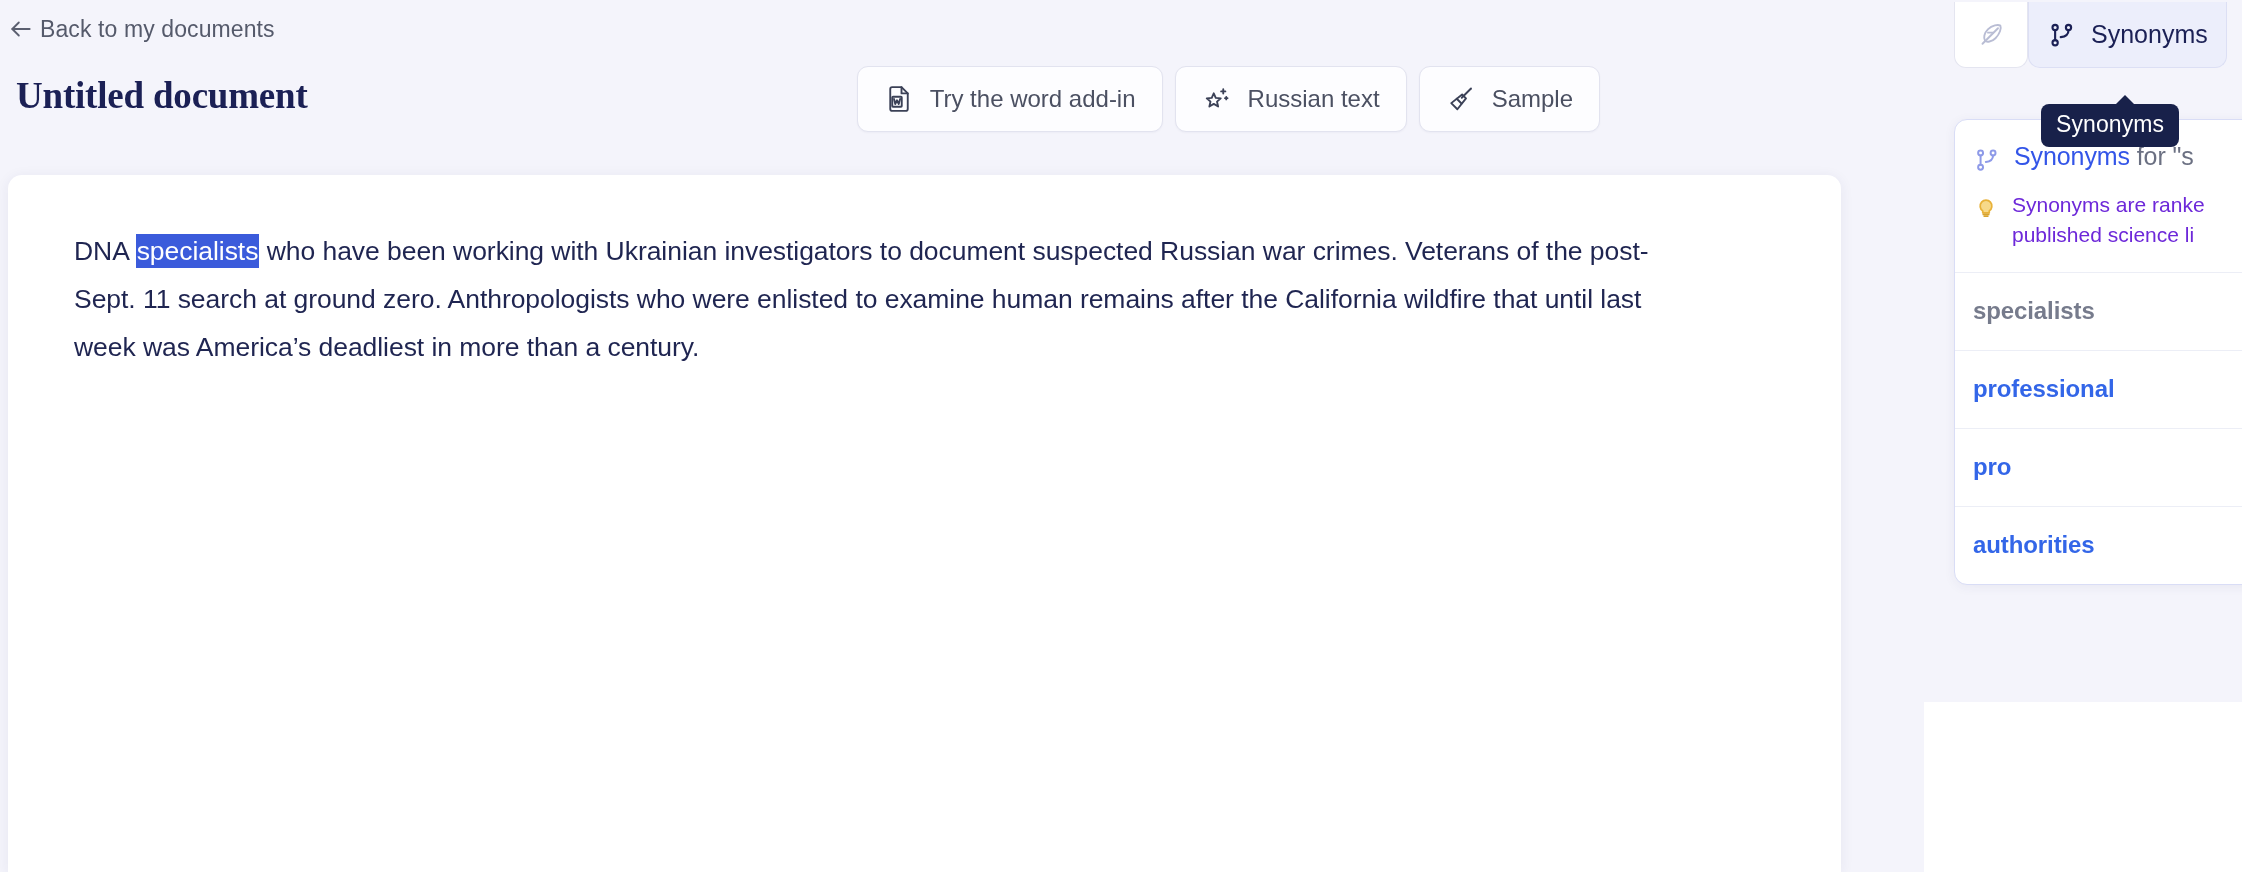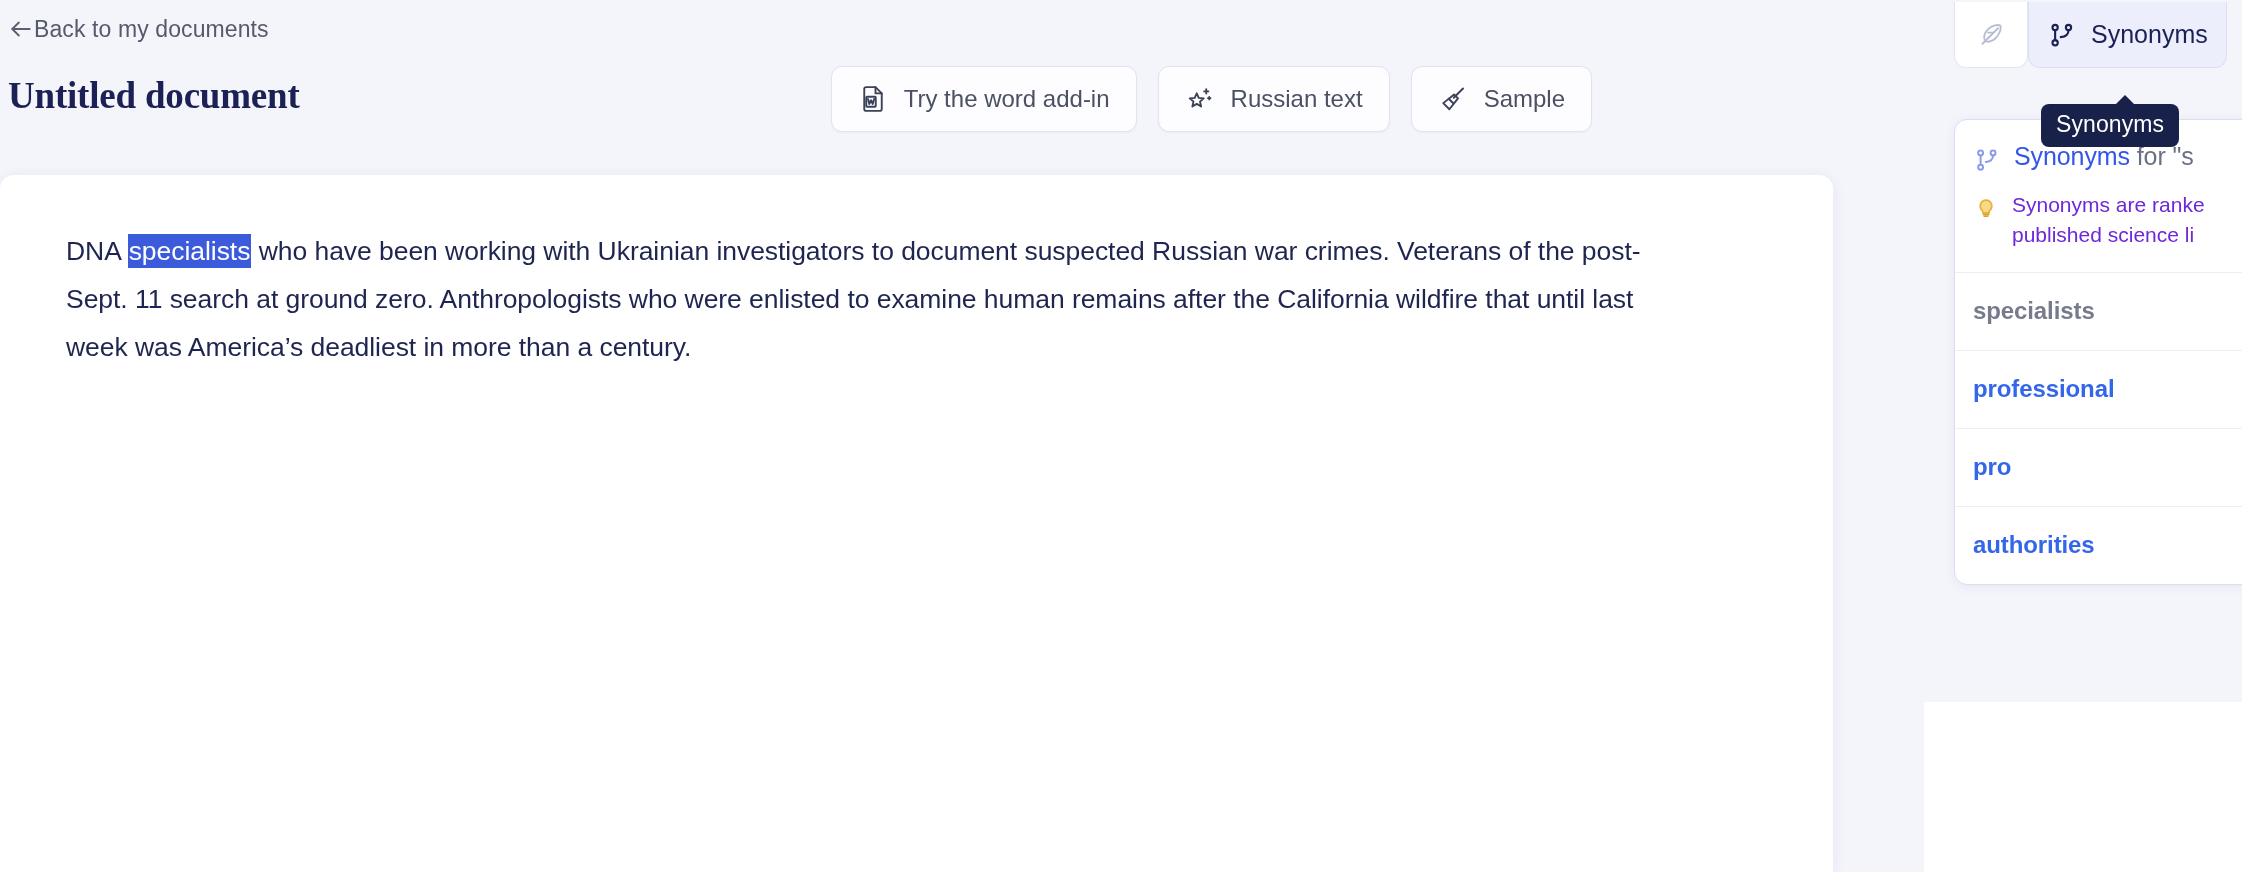--- a/index.html
+++ b/index.html
@@ -25,40 +25,40 @@
     background: #f4f4fb;
   }
 
   
   #back-link {
     position: absolute;
     left: 8px;
     top: 12px;
     display: flex;
     align-items: center;
-    gap: 0;
+    gap: 6px;
     height: 34px;
     cursor: pointer;
   }
   #back-link .arrow-ic {
     width: 26px; height: 26px;
     display: block;
     color: #5b5f70;
   }
   #back-link .back-label {
     font-size: 23px;
     color: #555a6b;
     letter-spacing: .1px;
     white-space: nowrap;
   }
 
   
   #doc-header-row {
     position: absolute;
-    left: 0; top: 58px;
+    left: 8px; top: 58px;
     width: 1592px;
     height: 90px;
     padding-left: 36px;
   }
   #doc-title {
     position: absolute;
     left: 8px;
     top: 16px;
     font-family: "Liberation Serif", serif;
     font-weight: 700;
@@ -67,21 +67,21 @@
     letter-spacing: -.2px;
     white-space: nowrap;
   }
 
   #toolbar {
     position: absolute;
     right: 0px;
     top: 8px;
     display: flex;
     align-items: center;
-    gap: 21px;
+    gap: 12px;
   }
   .tool-btn {
     height: 66px;
     display: flex;
     align-items: center;
     gap: 16px;
     padding: 0 26px;
     background: #fdfdff;
     border: 1px solid #e2e3ef;
     border-radius: 11px;
@@ -96,21 +96,21 @@
   .tool-btn .tb-icon {
     width: 30px; height: 30px;
     display: block;
     flex: none;
     color: #3b4157;
   }
 
   
   #doc-sheet {
     position: absolute;
-    left: 0;
+    left: 8px;
     top: 175px;
     width: 1833px;
     height: 697px;
     background: #ffffff;
     border-radius: 14px 14px 0 0;
     box-shadow: 0 2px 14px rgba(40,45,95,.07);
     overflow: hidden;
   }
   #doc-body {
     position: absolute;

